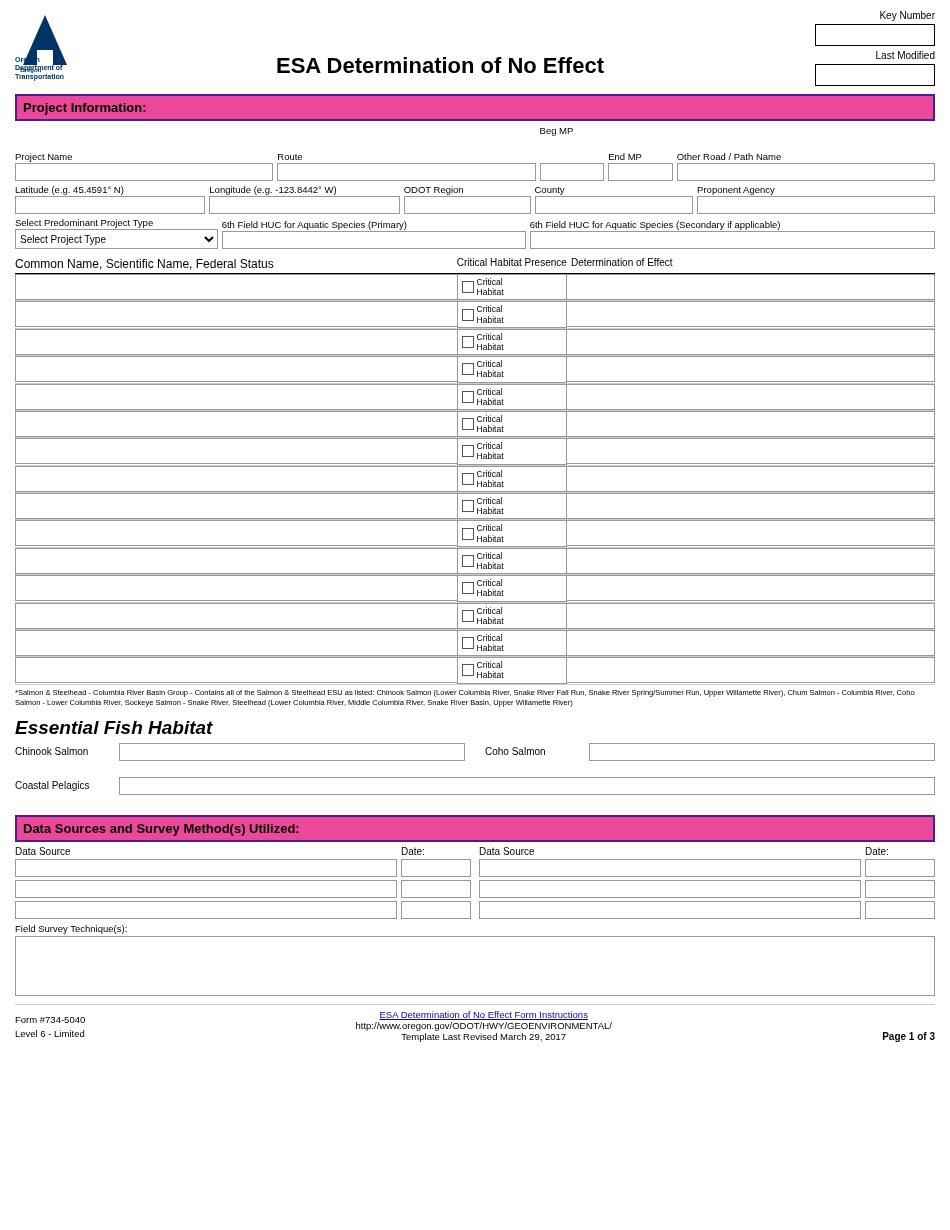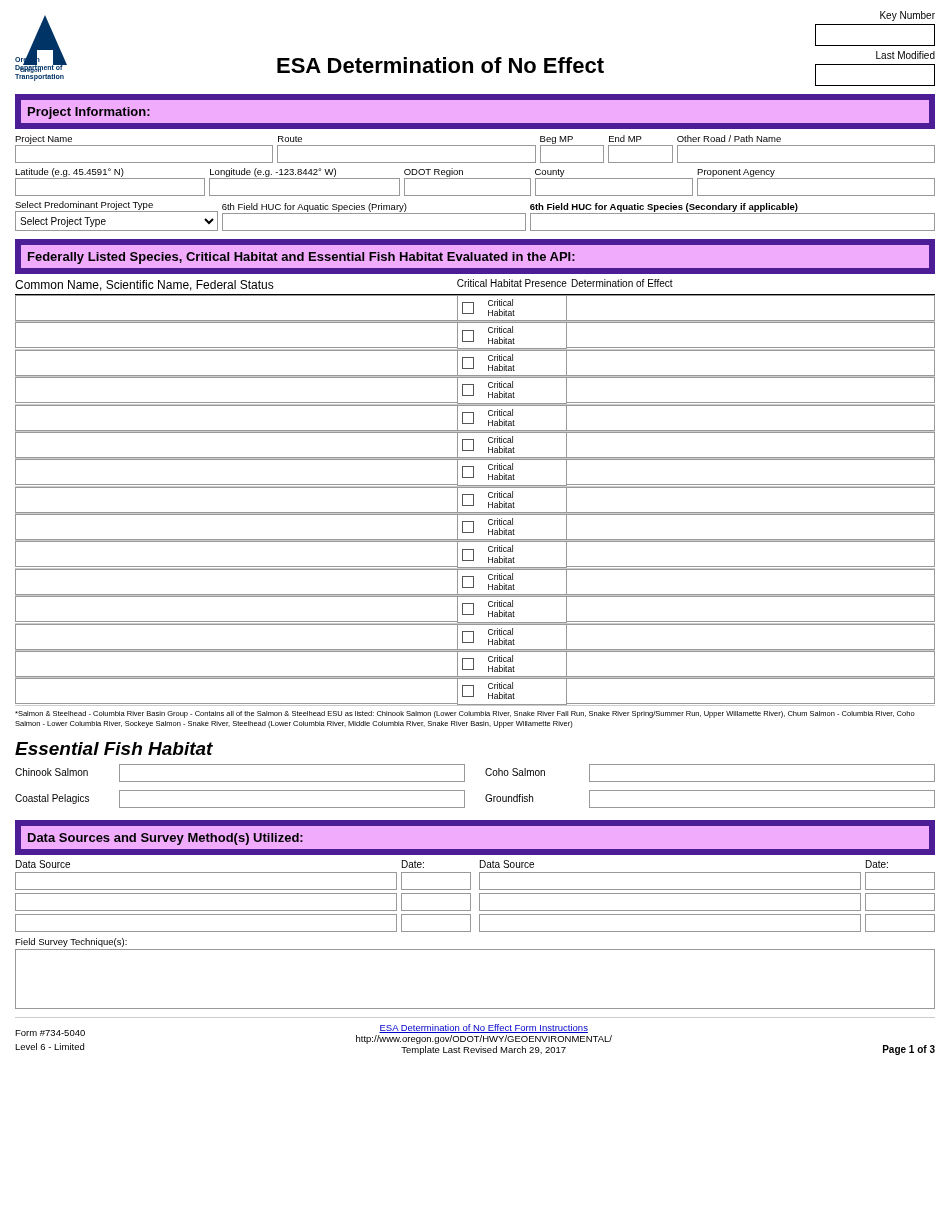--- a/index.html
+++ b/index.html
@@ -51,26 +51,26 @@
       margin-left: auto;
     }
     .last-modified-box {
       border: 1px solid #000;
       width: 120px;
       height: 22px;
       margin-top: 3px;
       margin-left: auto;
     }
     .section-header {
-      background-color: #f0abfc;
+      background-color: #ec4899;
       padding: 4px 6px;
       font-size: 13px;
       font-weight: bold;
       margin-bottom: 4px;
-      border: 6px solid #4c1d95;
+      border: 2px solid #4c1d95;
     }
     .form-row {
       display: flex;
       gap: 4px;
       margin-bottom: 3px;
       align-items: flex-end;
     }
     .field-group {
       display: flex;
       flex-direction: column;
@@ -100,21 +100,21 @@
       border-right: none;
       height: 26px;
     }
     .critical-habitat-cell {
       flex: 0 0 12%;
       border: 1px solid #999;
       display: flex;
       align-items: center;
       justify-content: flex-start;
       padding: 2px 4px;
-      gap: 14px;
+      gap: 3px;
     }
     .critical-habitat-cell .checkbox {
       width: 12px;
       height: 12px;
       border: 1px solid #555;
       display: inline-block;
     }
     .critical-habitat-cell .ch-label {
       font-size: 8.5px;
       line-height: 1.2;
@@ -131,21 +131,21 @@
       margin-top: 3px;
       margin-bottom: 6px;
     }
     .efh-section {
       margin-bottom: 8px;
     }
     .efh-row {
       display: flex;
       align-items: center;
       gap: 14px;
-      margin-bottom: 4px;
+      margin-bottom: 12px;
     }
     .efh-label {
       font-size: 10px;
       min-width: 90px;
     }
     .efh-input {
       border: 1px solid #999;
       height: 18px;
       flex: 1;
     }
@@ -241,21 +241,21 @@
 
   <div class="form-row">
     <div class="field-group" style="flex:2;">
       <div class="field-label">Project Name</div>
       <div class="field-input"></div>
     </div>
     <div class="field-group" style="flex:2;">
       <div class="field-label">Route</div>
       <div class="field-input"></div>
     </div>
-    <div class="field-group" style="flex:0.5;">
+    <div class="field-group" style="flex:0.5;gap:26px;">
       <div class="field-label">Beg MP</div>
       <div class="field-input"></div>
     </div>
     <div class="field-group" style="flex:0.5;">
       <div class="field-label">End MP</div>
       <div class="field-input"></div>
     </div>
     <div class="field-group" style="flex:2;">
       <div class="field-label">Other Road / Path Name</div>
       <div class="field-input"></div>
@@ -289,29 +289,28 @@
     <div class="field-group" style="flex:1;">
       <div class="field-label">Select Predominant Project Type</div>
       <select style="border:1px solid #999; height:20px; font-size:10px; background:#fff;">
         <option>Select Project Type</option>
       </select>
     </div>
     <div class="field-group" style="flex:1.5;">
       <div class="field-label">6th Field HUC for Aquatic Species (Primary)</div>
       <div class="field-input"></div>
     </div>
-    <div class="field-group" style="flex:2;font-weight:bold;">
+    <div class="field-group" style="flex:2;">
       <div class="field-label">6th Field HUC  for Aquatic Species (Secondary if applicable)</div>
       <div class="field-input"></div>
     </div>
   </div>
 </div>
 
 <div class="section-container">
-  <div class="section-header">Federally Listed Species, Critical Habitat and Essential Fish Habitat Evaluated in the API:</div>
 
   <div class="species-header-row">
     <div class="sp-h1">Common Name,  Scientific Name,  Federal Status</div>
     <div class="sp-h2">Critical Habitat Presence</div>
     <div class="sp-h3">Determination of Effect</div>
   </div>
 
   <div>
 
     <div class="species-row">
@@ -465,24 +464,20 @@
       <div class="efh-label">Coho Salmon</div>
       <div class="efh-input"></div>
     </div>
   </div>
 
   <div style="display:flex; gap:20px;">
     <div class="efh-row" style="flex:1;">
       <div class="efh-label">Coastal Pelagics</div>
       <div class="efh-input"></div>
     </div>
-    <div class="efh-row" style="flex:1;">
-      <div class="efh-label">Groundfish</div>
-      <div class="efh-input"></div>
-    </div>
   </div>
 </div>
 
 <div class="section-container">
   <div class="section-header">Data Sources and Survey Method(s) Utilized:</div>
 
   <div style="display:flex; gap:8px; margin-bottom:2px;">
     <div style="flex:1; display:flex; gap:4px;">
       <div style="flex:1; font-size:10px;">Data Source</div>
       <div style="width:70px; font-size:10px;">Date:</div>

